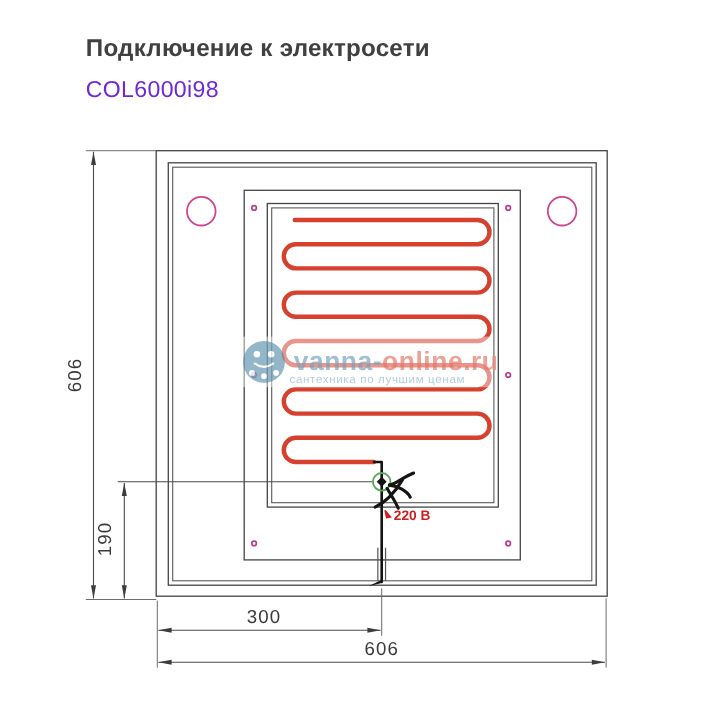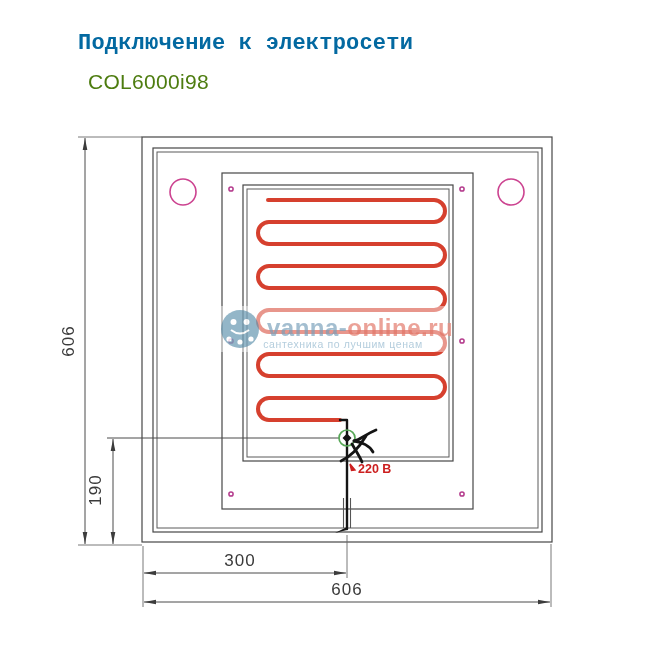--- a/index.html
+++ b/index.html
@@ -2,25 +2,25 @@
 <html><head>
 <meta charset="utf-8">
 <style>
   html,body{margin:0;padding:0;background:#ffffff;}
   .stage{
     position:relative;width:650px;height:649px;background:#ffffff;overflow:hidden;
     font-family:"Liberation Sans", sans-serif;
   }
   .title{
     position:absolute;left:78px;top:31px;
-    font-size:22px;font-weight:700;color:#0369a1;letter-spacing:.2px;font-family:Liberation Mono, monospace;
+    font-size:22px;font-weight:700;color:#404040;letter-spacing:.2px;
   }
   .model{
-    position:absolute;left:88px;top:70px;
-    font-size:21px;font-weight:400;color:#4d7c0f;letter-spacing:.3px;
+    position:absolute;left:78px;top:70px;
+    font-size:21px;font-weight:400;color:#6d28d9;letter-spacing:.3px;
   }
   svg{position:absolute;left:0;top:0;}
   .frame{fill:none;stroke:#474747;stroke-width:1.2;}
   .frame-thin{fill:none;stroke:#5a5a5a;stroke-width:1;}
   .dimline{stroke:#4a4a4a;stroke-width:1;fill:none;}
   .extline{stroke:#6a6a6a;stroke-width:0.9;fill:none;}
   .dimarrow{fill:#3c3c3c;stroke:none;}
   .dimtext{
     font-family:"Liberation Sans", sans-serif;font-size:17px;font-weight:400;
     fill:#3a3a3a;letter-spacing:1px;

